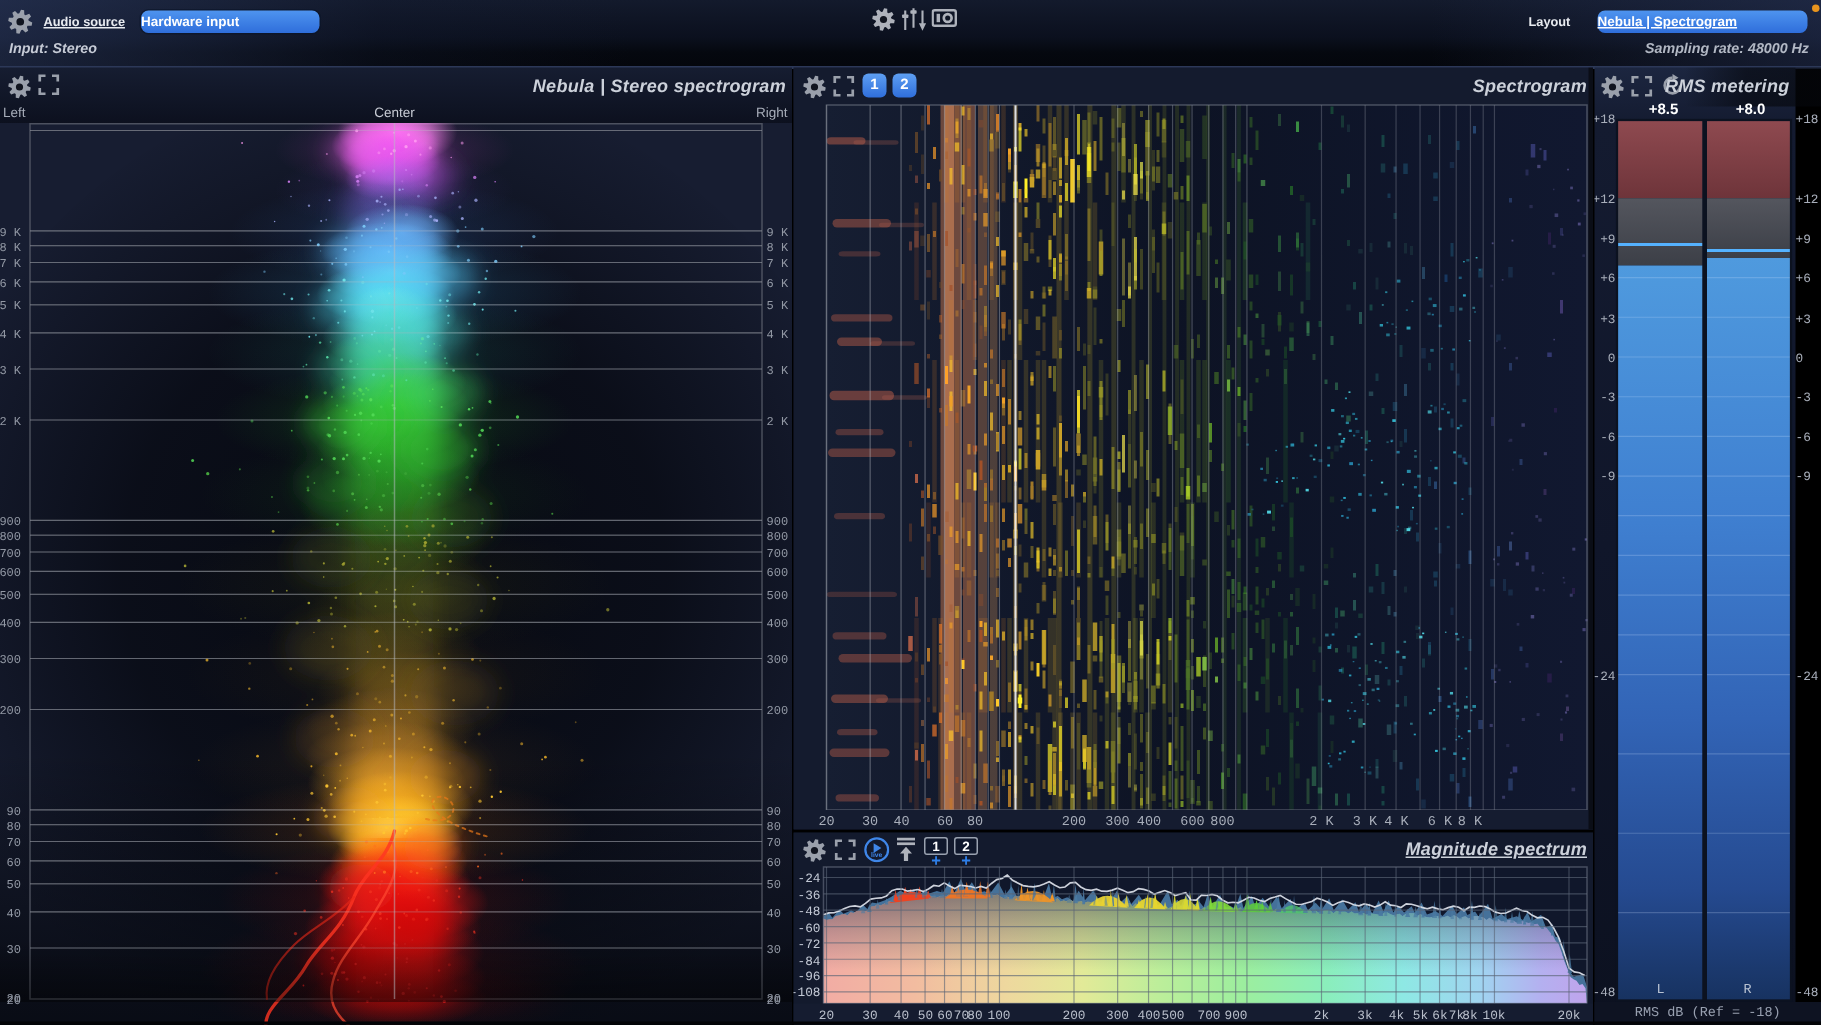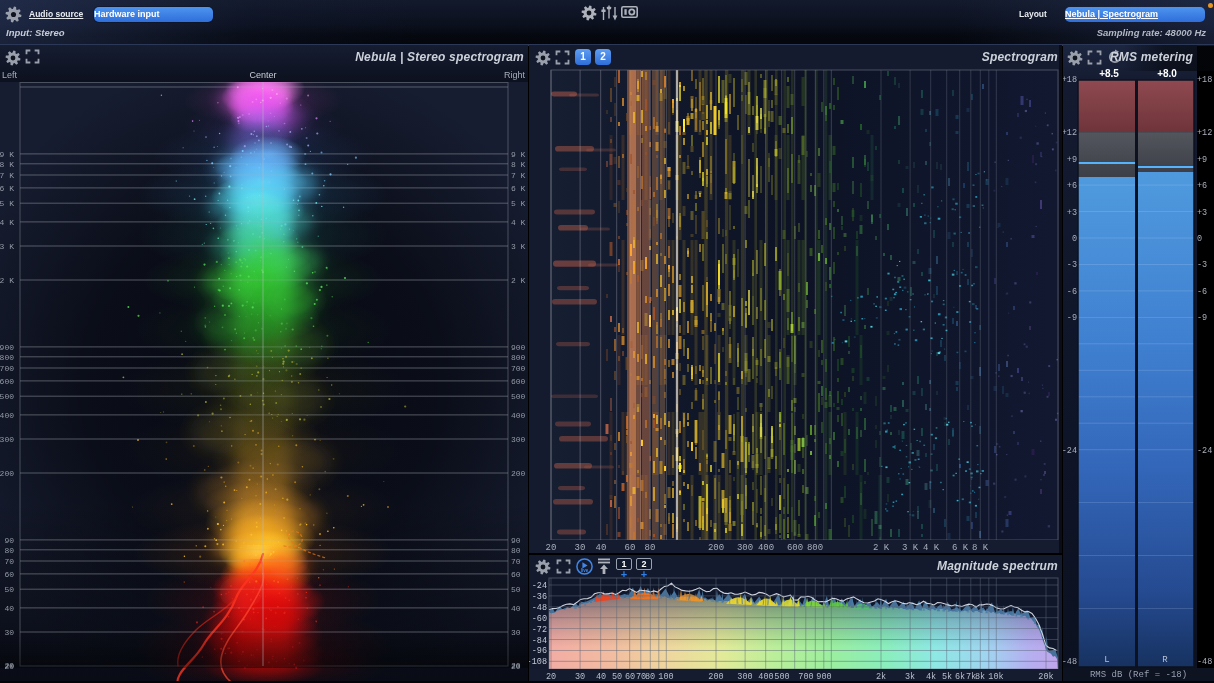--- a/index.html
+++ b/index.html
@@ -1878,21 +1878,21 @@
     </svg>
     <svg style="position:absolute;left:68px;top:3px" width="14" height="17" viewBox="0 0 14 17">
       <rect x="1" y="0.5" width="12" height="1.8" fill="#aeb2bb"></rect>
       <rect x="1" y="3.6" width="12" height="1.8" fill="#aeb2bb"></rect>
       <path d="M7,6.5 L11,11 L8.4,11 L8.4,16 L5.6,16 L5.6,11 L3,11 Z" fill="#aeb2bb"></path>
     </svg>
     <div style="position:absolute;left:87px;top:3px;width:16px;height:12px;border:1px solid #9aa2b0;border-radius:2px;background:#10182c;font:bold 9px/11px 'Liberation Sans',sans-serif;color:#fff;text-align:center;">1</div>
     <div style="position:absolute;left:87px;top:15px;width:16px;height:9px;font:bold 11px/9px 'Liberation Sans',sans-serif;color:#2f7fe8;text-align:center;">+</div>
     <div style="position:absolute;left:107px;top:3px;width:16px;height:12px;border:1px solid #9aa2b0;border-radius:2px;background:#10182c;font:bold 9px/11px 'Liberation Sans',sans-serif;color:#fff;text-align:center;">2</div>
     <div style="position:absolute;left:107px;top:15px;width:16px;height:9px;font:bold 11px/9px 'Liberation Sans',sans-serif;color:#2f7fe8;text-align:center;">+</div>
-    <div style="position:absolute;right:4px;top:4px;font:italic bold 12px/15px 'Liberation Sans',sans-serif;color:#ccd1da;letter-spacing:.2px;">Magnitude spectrum</div>
+    <div style="position:absolute;right:4px;top:4px;font:italic bold 12px/15px 'Liberation Sans',sans-serif;color:#ccd1da;letter-spacing:.2px;text-decoration:underline;">Magnitude spectrum</div>
   </div>
 <div style="position:absolute;left:1063px;top:45px;width:134px;height:638px;background:linear-gradient(180deg,#1c2640 0%,#141b30 6%,#10162a 50%,#0c1120 100%);">
     <div style="position:absolute;left:60px;top:0;width:91px;height:26px;background:linear-gradient(90deg,rgba(5,7,12,0),rgba(5,7,12,.6) 45%,rgba(5,7,12,.65));"></div>
     <svg style="position:absolute;left:3px;top:4px" width="18" height="18" viewBox="0 0 18 18">
       <path d="M9.4,1.5 L11.5,1.9 L11.5,4.4 L12.3,4.9 L14.6,4.0 L15.7,5.7 L14.0,7.5 L14.2,8.4 L16.5,9.4 L16.1,11.5 L13.6,11.5 L13.1,12.3 L14.0,14.6 L12.3,15.7 L10.5,14.0 L9.6,14.2 L8.6,16.5 L6.5,16.1 L6.5,13.6 L5.7,13.1 L3.4,14.0 L2.3,12.3 L4.0,10.5 L3.8,9.6 L1.5,8.6 L1.9,6.5 L4.4,6.5 L4.9,5.7 L4.0,3.4 L5.7,2.3 L7.5,4.0 L8.4,3.8 Z" fill="#9aa0ab"></path>
       <circle cx="9" cy="9" r="2.4" fill="#10141f"></circle>
     </svg>
     <svg style="position:absolute;left:24px;top:5px" width="15" height="15" viewBox="0 0 15 15">
       <g stroke="#9aa0ab" stroke-width="1.8" fill="none">
         <path d="M1.5,5.34 L1.5,1.5 L5.34,1.5"></path>

